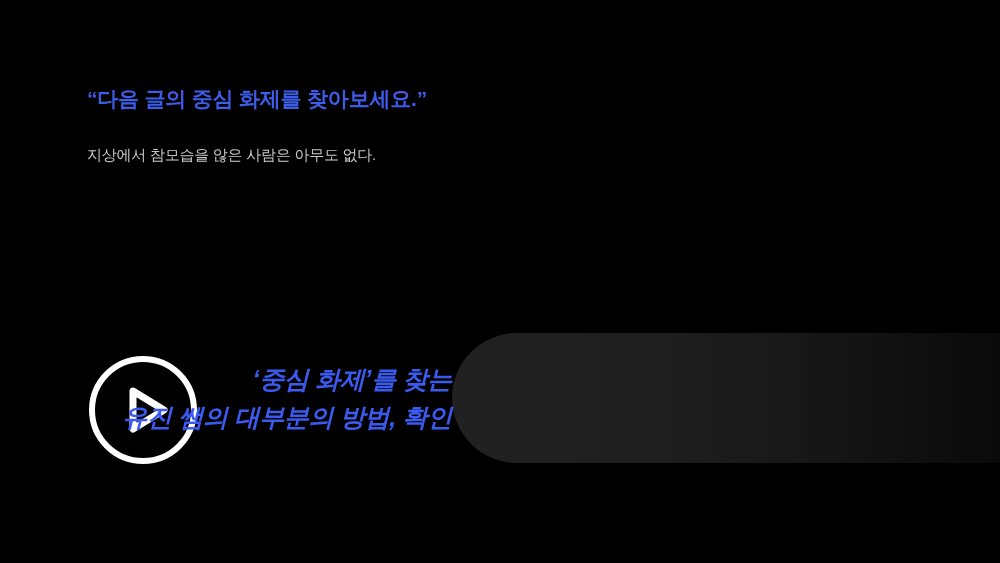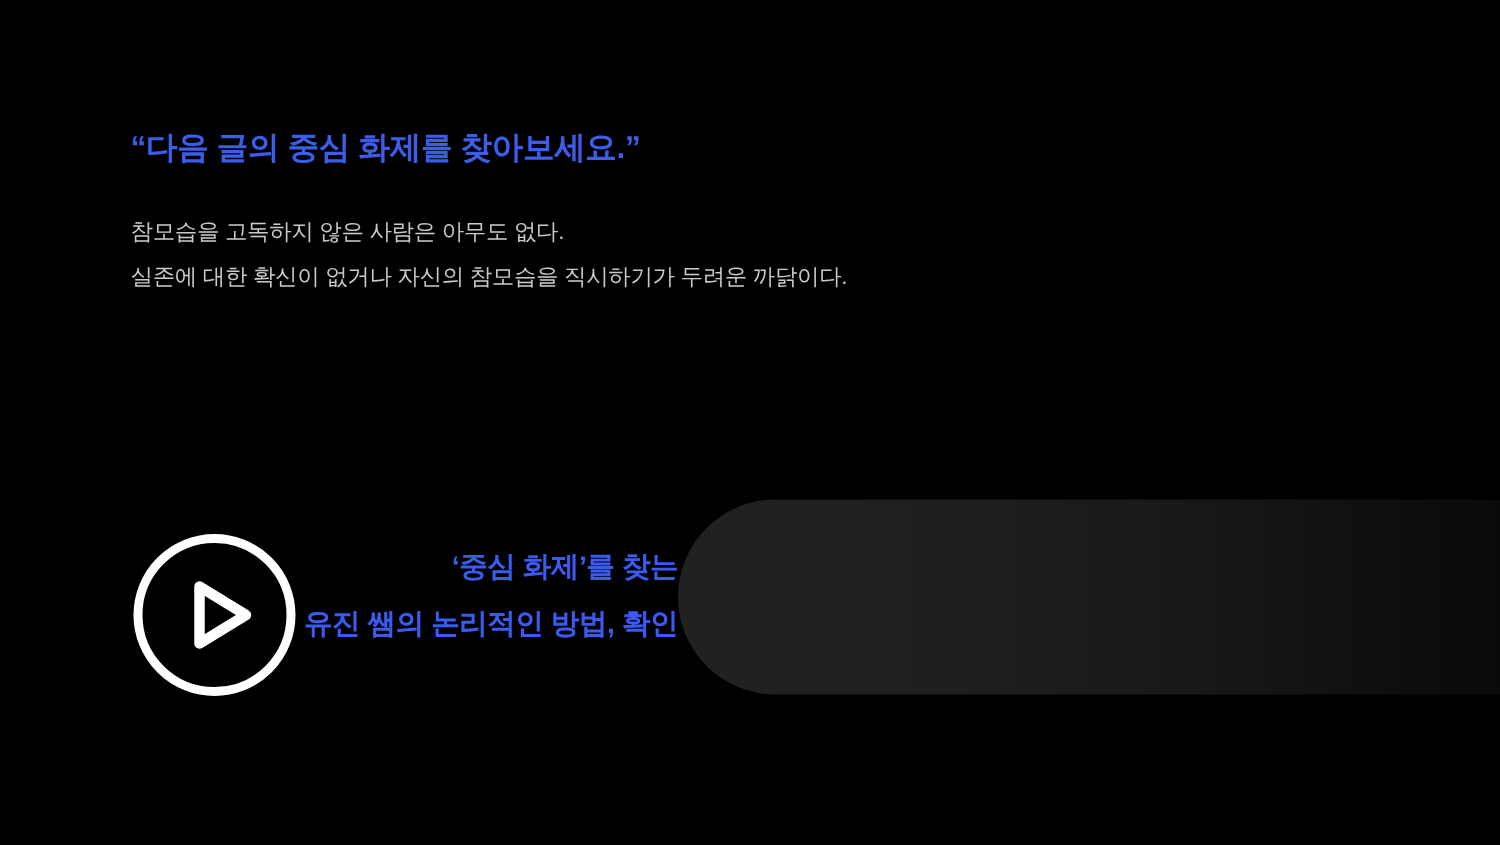--- a/index.html
+++ b/index.html
@@ -92,50 +92,50 @@
     top: 0;
     height: 130px;
     display: flex;
     flex-direction: column;
     justify-content: center;
     align-items: flex-end;
     text-align: right;
   }
 
   .cta-line {
-    font-size: 19px;
+    font-size: 25px;
     font-weight: 700;
     line-height: 38px;
     color: #3b5bf0;
     letter-spacing: -0.3px;
     white-space: nowrap;
+    font-style: italic;
   }
 </style>
 </head>
 <body>
 
 <div id="slide">
 
   <div id="text-block">
 
     <div id="prompt-heading">“다음 글의 중심 화제를 찾아보세요.”</div>
 
     <div id="passage">
-      <div class="passage-line">참모습을 고독하지 않은 사람은 아무도 없다.</div>
-      <div class="passage-line">실존에 대한 확신이 없거나 자신의 참모습을 직시하기가 두려운 까닭이다.</div>
+      <div class="passage-line">지상에서 참모습을 않은 사람은 아무도 없다.</div>
     </div>
   </div>
 
   <div id="play-button">
     <svg viewBox="0 0 110 110" xmlns="http://www.w3.org/2000/svg">
       <circle cx="55" cy="55" r="51" fill="none" stroke="#ffffff" stroke-width="6"></circle>
       <path d="M 45 36 L 76 55 L 45 74 Z" fill="none" stroke="#ffffff" stroke-width="7" stroke-linejoin="round" stroke-linecap="round"></path>
     </svg>
   </div>
 
   <div id="cta-pill">
     <div id="cta-text">
       <div class="cta-line">‘중심 화제’를 찾는</div>
-      <div class="cta-line">유진 쌤의 논리적인 방법, 확인</div>
+      <div class="cta-line">유진 쌤의 대부분의 방법, 확인</div>
     </div>
   </div>
 
 </div>
 
 </body></html>

